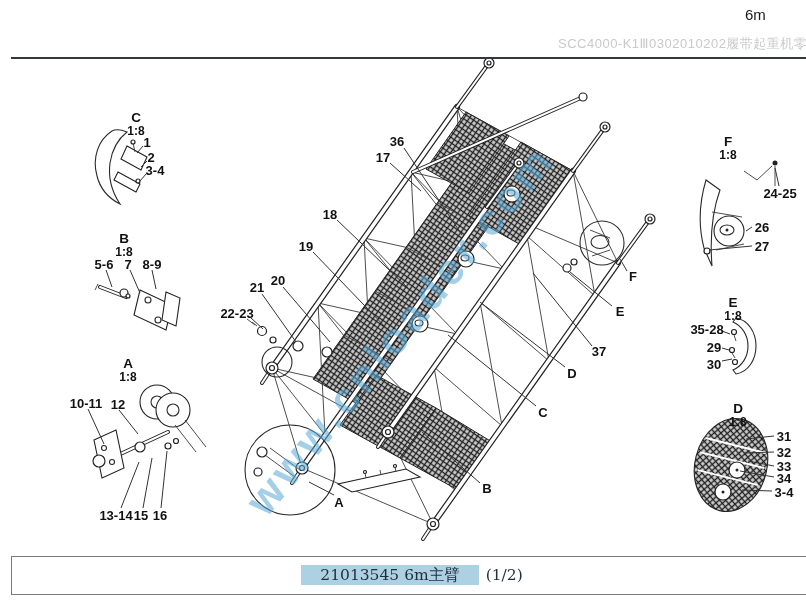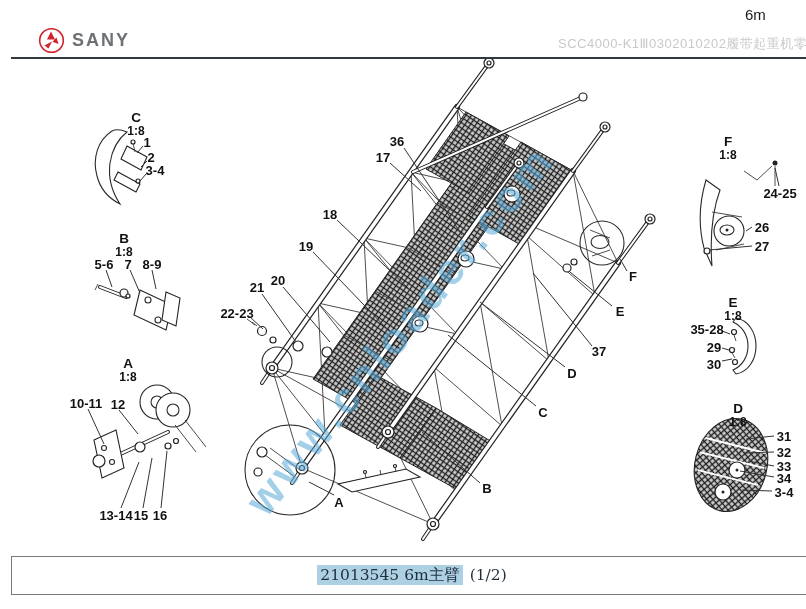--- a/index.html
+++ b/index.html
@@ -9,21 +9,21 @@
   #brand{position:absolute;left:38px;top:27px;display:flex;align-items:center;gap:7px;}
   #brand .word{font-size:18px;font-weight:bold;color:#6d7174;letter-spacing:2px;}
   #corner-label{position:absolute;left:745px;top:6px;font-size:15px;color:#1a1a1a;white-space:nowrap;}
   #doc-code{position:absolute;left:558px;top:35px;font-size:13px;color:#c9c9c9;
             letter-spacing:.5px;white-space:nowrap;}
   #top-rule{position:absolute;left:11px;top:57px;width:795px;height:2px;background:#33383c;}
   
   #footer-box{position:absolute;left:11px;top:556px;width:800px;height:37px;
               border:1px solid #7a7a7a;display:flex;align-items:center;justify-content:center;}
   #footer-caption{font-family:"DejaVu Serif","Liberation Serif",serif;font-size:15.5px;color:#1f2d3d;}
-  #footer-caption .hl{background:#aed0e3;padding:1px 3px;}
+  #footer-caption .hl{background:#aed0e3;padding:1px 19px;}
   #footer-caption .sheet{margin-left:2px;background:none;}
   
   #watermark{position:absolute;left:120px;top:305px;width:560px;text-align:center;
              transform:rotate(-51deg);font-size:44px;font-weight:600;letter-spacing:4px;
              color:#58a9d8;opacity:.55;pointer-events:none;}
   
   #diagram{position:absolute;left:0;top:0;pointer-events:none;}
   .ln{stroke:#2a2a2a;stroke-width:1.1;fill:none;}
   .thin{stroke:#3a3a3a;stroke-width:.9;fill:none;}
   .tube-o{stroke:#222;stroke-width:6;fill:none;stroke-linecap:round;}
@@ -307,29 +307,20 @@
         <text x="728" y="159" class="dscale">1:8</text>
         <text x="733" y="307" class="dtitle">E</text>
         <text x="733" y="320" class="dscale">1:8</text>
         <text x="738" y="413" class="dtitle">D</text>
         <text x="738" y="426" class="dscale">1:8</text>
       </g>
   </svg>
 
   <div id="watermark">www.cnloader.com</div>
 
-  <div id="brand">
-    <svg width="27" height="27" viewBox="0 0 27 27">
-      <circle cx="13.5" cy="13.5" r="11.8" fill="none" stroke="#d2232a" stroke-width="1.6"></circle>
-      <path d="M13,4.5 L17,12.5 L9,12.5 Z" fill="#d2232a"></path>
-      <path d="M6.5,18.5 L14,14.5 L10.5,21.5 Z" fill="#d2232a"></path>
-      <path d="M20.5,17 L14.5,14.8 L18.5,10.5 Z" fill="#d2232a"></path>
-    </svg>
-    <span class="word">SANY</span>
-  </div>
   <div id="corner-label">6m</div>
   <div id="doc-code">SCC4000-K1Ⅲ0302010202履带起重机零部件</div>
   <div id="top-rule"></div>
 
   <div id="footer-box">
     <div id="footer-caption">
       <span class="hl">21013545 6m主臂</span>
       <span class="sheet">(1/2)</span>
     </div>
   </div>

